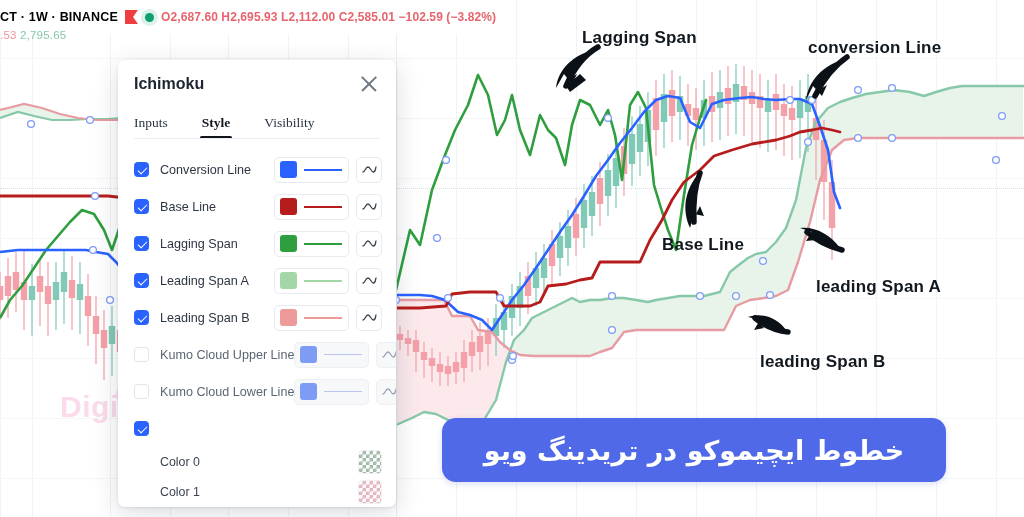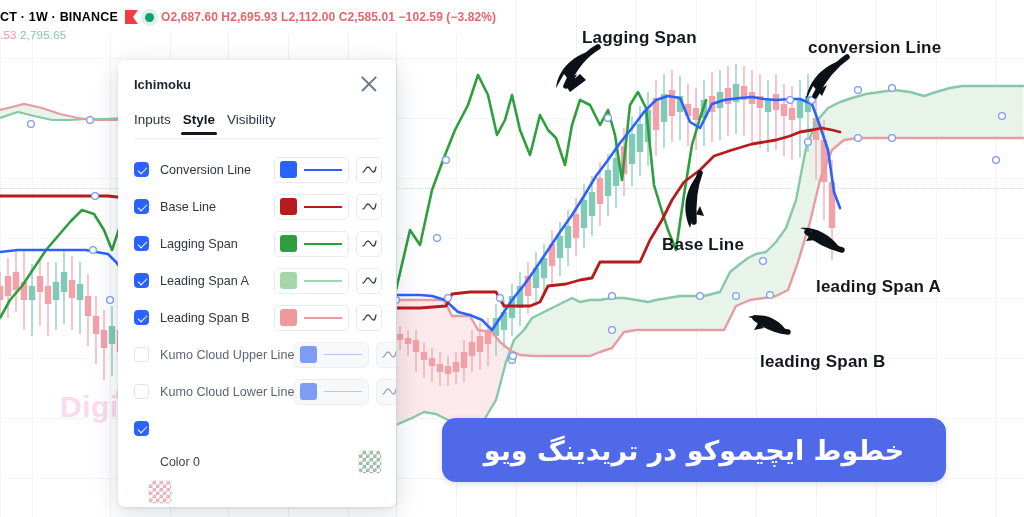--- a/index.html
+++ b/index.html
@@ -77,35 +77,35 @@
     background: #fff; border-radius: 7px;
     box-shadow: 0 6px 26px rgba(24,35,61,.16), 0 1px 3px rgba(24,35,61,.10);
     z-index: 30;
     display: flex; flex-direction: column;
     overflow: hidden;
   }
   .dlg-head {
     height: 48px; display: flex; align-items: center;
     padding: 0 14px 0 16px; flex: none;
   }
-  .dlg-title { font-size: 13px; font-weight: 700; color: #1c2530; flex: 1; }
+  .dlg-title { font-size: 16px; font-weight: 700; color: #1c2530; flex: 1; }
   .close-btn {
     width: 26px; height: 26px; position: relative; cursor: pointer;
     opacity: .7;
   }
   .close-btn::before, .close-btn::after {
     content: ""; position: absolute; left: 3px; top: 12px;
     width: 20px; height: 1.6px; background: #32404f;
   }
   .close-btn::before { transform: rotate(45deg); }
   .close-btn::after { transform: rotate(-45deg); }
 
   .tabs {
-    display: flex; gap: 12px; padding: 0 16px; flex: none;
-    position: relative; height: 31px; align-items: center;
+    display: flex; gap: 34px; padding: 0 16px; flex: none;
+    position: relative; height: 31px; align-items: flex-end; font-family: Liberation Serif, serif;
   }
   .tab {
     font-size: 13.5px; color: #2a3340; font-weight: 400;
     cursor: pointer; padding-bottom: 8px; position: relative;
   }
   .tab.active { font-weight: 700; color: #101820; }
   .tab.active::after {
     content: ""; position: absolute; left: -2px; right: -2px; bottom: 0;
     height: 2.6px; background: #11161c; border-radius: 2px;
   }
@@ -601,18 +601,19 @@
           </div>
         </div>
         <div class="row">
           <div class="cb on"></div>
         </div>
         <div class="row-sub">
           <div class="row-label">Color 0</div>
           <div class="checker c0"></div>
         </div>
         <div class="row-sub">
+          <div class="row-label">Color 1</div>
           <div class="checker c1"></div>
         </div>
       </div>
   </div>
 
 </div>
 
 </body></html>

